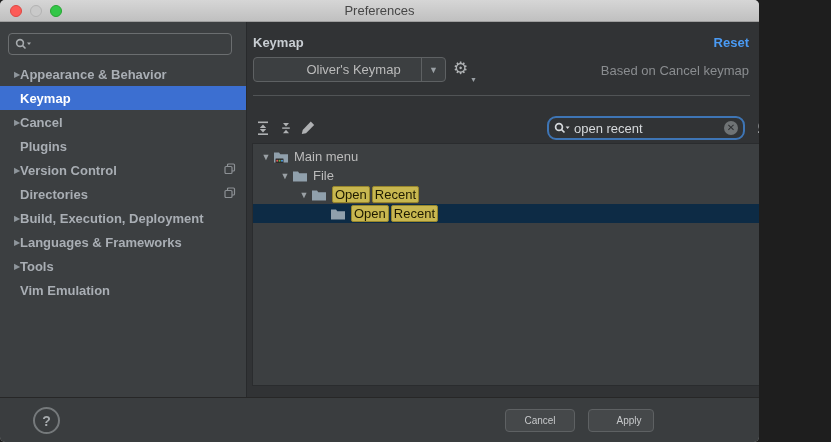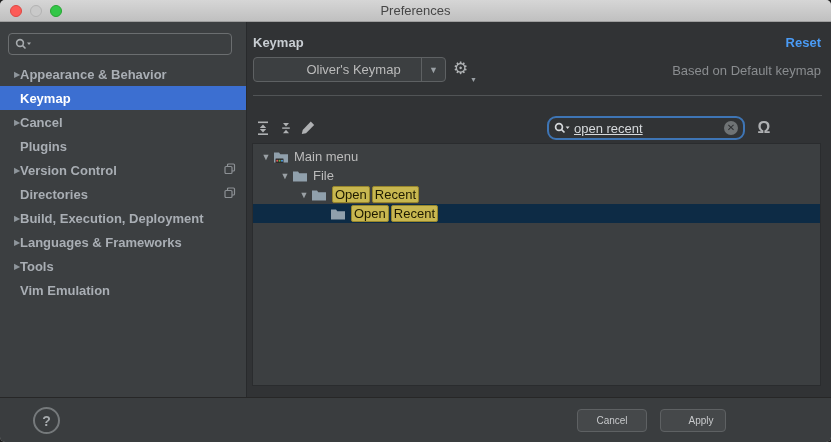--- a/index.html
+++ b/index.html
@@ -1,18 +1,18 @@
 <!DOCTYPE html>
 <html><head>
 <meta charset="utf-8">
 <style>
   * { margin:0; padding:0; box-sizing:border-box; }
   html,body { width:831px; height:442px; background:#1e1e1e; }
   body { font-family:"Liberation Sans","DejaVu Sans",sans-serif; font-size:13px; }
-  .window { position:relative; width:831px; height:442px; background:#a3a3a3; border-radius:5px; overflow:hidden; }
+  .window { position:relative; width:759px; height:442px; background:#a3a3a3; border-radius:5px; overflow:hidden; }
 
   
   .titlebar { position:absolute; top:0; left:0; right:0; height:22px;
     background:linear-gradient(#d6d6d6,#c0c0c0); border-bottom:1px solid #9e9e9e; }
   .titlebar .title { position:absolute; left:0; right:0; top:3px; text-align:center;
     color:#474747; font-size:13px; }
   .traffic { position:absolute; left:10px; top:5px; display:flex; gap:8px; }
   .tl { width:12px; height:12px; border-radius:50%; display:inline-block; }
   .tl.red   { background:#fc5b57; border:1px solid #dd4742; }
   .tl.gray  { background:#c9c9c9; border:1px solid #b2b2b2; }
@@ -48,21 +48,21 @@
   .gear-wrap .gear-caret { position:absolute; right:0px; bottom:-2px; font-size:7px; color:#9aa0a5; }
   .based-on { position:absolute; right:10px; top:41px; color:#8a8d90; }
   .hsep { position:absolute; left:6px; right:9px; top:73px; height:1px; background:#515456; }
 
   
   .tb-icon { position:absolute; top:98px; width:18px; height:18px; cursor:pointer; }
   .tb-expand { left:8px; } .tb-collapse { left:31px; } .tb-edit { left:53px; }
 
   .keymap-search { position:absolute; left:300px; top:94px; width:198px; height:24px;
     background:#313335; border:2px solid #3e75b5; border-radius:9px;
-    display:flex; align-items:center; padding-left:5px; color:#d6d9dc;text-decoration:underline; }
+    display:flex; align-items:center; padding-left:5px; color:#d6d9dc; }
   .keymap-search .q-text { margin-left:3px; }
   .clear-btn { position:absolute; right:5px; top:3px; width:14px; height:14px; border-radius:50%;
     background:#6f7375; color:#2c2e30; font-size:10px; font-weight:bold; line-height:14px;
     text-align:center; cursor:pointer; }
   .shortcut-find { position:absolute; left:507px; top:96px; width:20px; height:20px;
     color:#afb1b3; font-size:16px; font-weight:bold; line-height:20px; text-align:center; cursor:pointer; }
 
   
   .tree-panel { position:absolute; left:5px; top:121px; width:569px; height:243px;
     background:#3c3f41; border:1px solid #2a2c2e; padding-top:3px; }
@@ -176,21 +176,21 @@
       <div class="reset-link">Reset</div>
 
       <div class="keymap-select">
         <span>Oliver's Keymap</span>
         <span class="sel-arrow">▼</span>
       </div>
       <div class="gear-wrap">
         <span class="gear">⚙</span>
         <span class="gear-caret">▼</span>
       </div>
-      <div class="based-on">Based on Default keymap</div>
+      <div class="based-on">Based on Cancel keymap</div>
 
       <div class="hsep"></div>
 
       <div class="tb-icon tb-expand">
         <svg width="16" height="16" viewBox="0 0 16 16">
           <rect x="3" y="1.5" width="10" height="1.6" fill="#afb1b3"></rect>
           <path d="M8 4.5 l3.2 3.4 h-6.4 z" fill="#afb1b3"></path>
           <path d="M8 12.5 l-3.2-3.4 h6.4 z" fill="#afb1b3"></path>
           <rect x="3" y="13.4" width="10" height="1.6" fill="#afb1b3"></rect>
         </svg>

